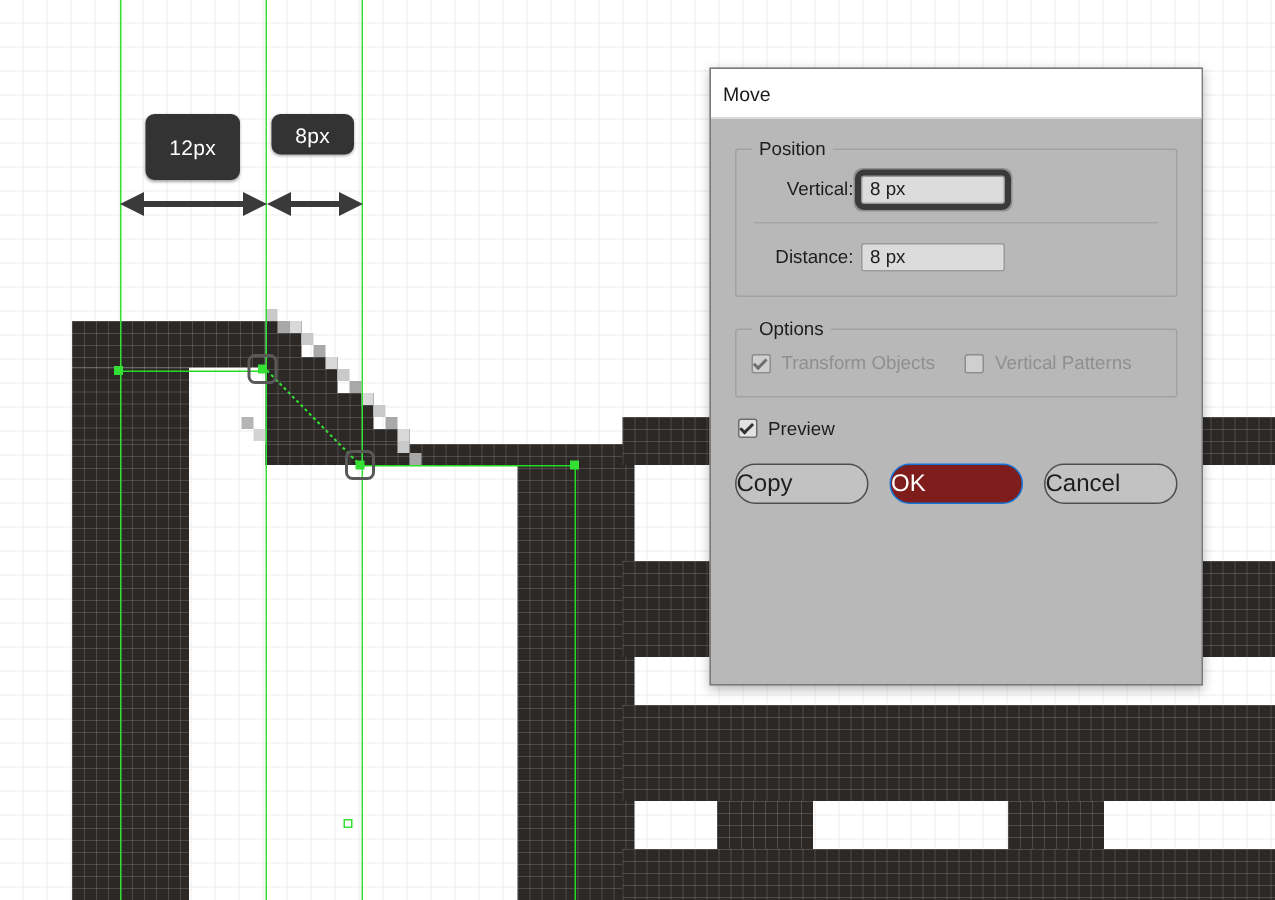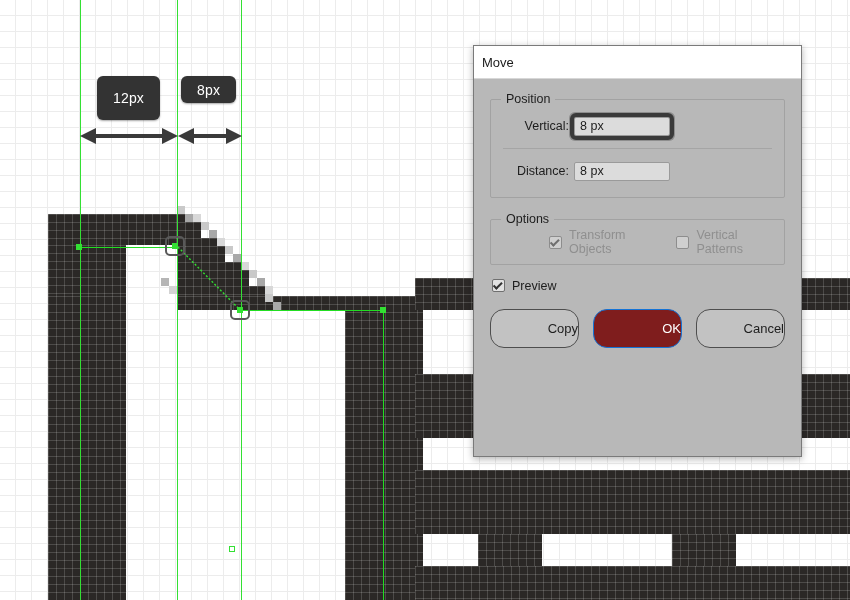--- a/index.html
+++ b/index.html
@@ -135,24 +135,24 @@
   .cbox.preview-box { background: #e2e2e2; border-color: #6f6f6f; }
   .cbox.preview-box::after { border-color: #333333; }
 
   .disabled { color: #8f8f8f; }
   .opt { display: flex; align-items: center; gap: 7px; font-size: 12.5px; }
 
   .preview-row { display: flex; gap: 7px; margin: 2px 0 16px 2px; font-size: 12.5px; }
 
   .btn-row { display: flex; gap: 14px; justify-content: center; }
   .btn {
-    height: 39px; width: 89px;
+    height: 27px; width: 89px;
     border-radius: 14px;
-    font-size: 13px;
-    display: flex; align-items: center; justify-content: flex-end;
+    font-size: 16px;
+    display: flex; align-items: center; justify-content: flex-start;
     font-family: "Liberation Sans", sans-serif;
     cursor: default;
   }
   .btn.secondary { background: #c2c2c2; border: 1px solid #4e4e4e; color: #1d1d1d; }
   .btn.primary { background: #7f1d1d; border: 1px solid #1473d6; color: #ffffff; }
 </style>
 </head>
 <body>
 
 <div id="app">
@@ -256,21 +256,21 @@
           <span class="lbl" style="width:68px;">Distance:</span>
           <div class="field" style="width:96px; margin-left:5px;">
             <span>8 px</span>
           </div>
         </div>
 
       </fieldset>
 
       <fieldset class="group" style="padding-bottom:10px;">
         <legend>Options</legend>
-        <div style="display:flex; align-items:center; gap:20px; height:24px;margin-left:48px;">
+        <div style="display:flex; align-items:center; gap:20px; height:24px;">
           <div class="opt disabled">
             <span class="cbox checked"></span>
             <span>Transform Objects</span>
           </div>
           <div class="opt disabled">
             <span class="cbox"></span>
             <span>Vertical Patterns</span>
           </div>
         </div>
       </fieldset>

